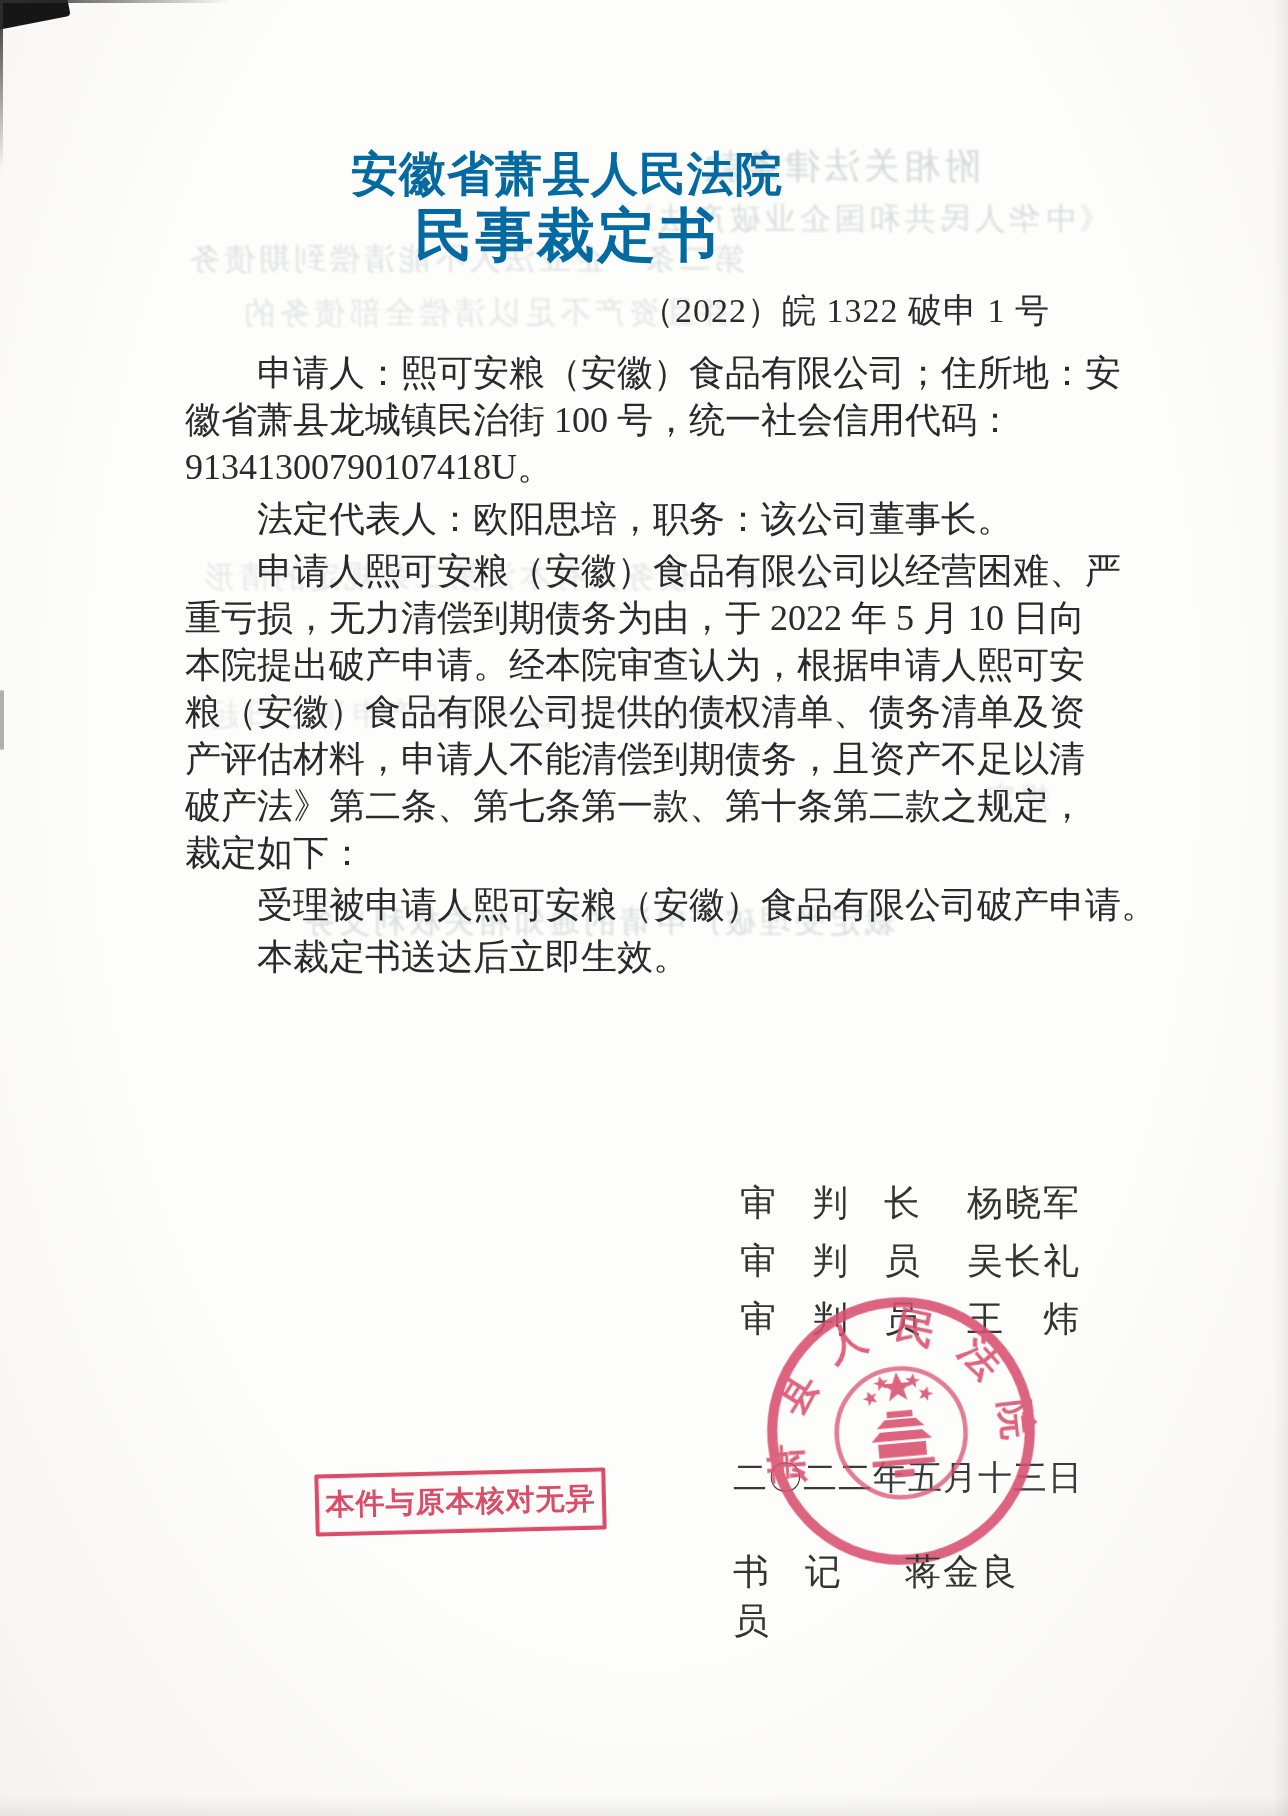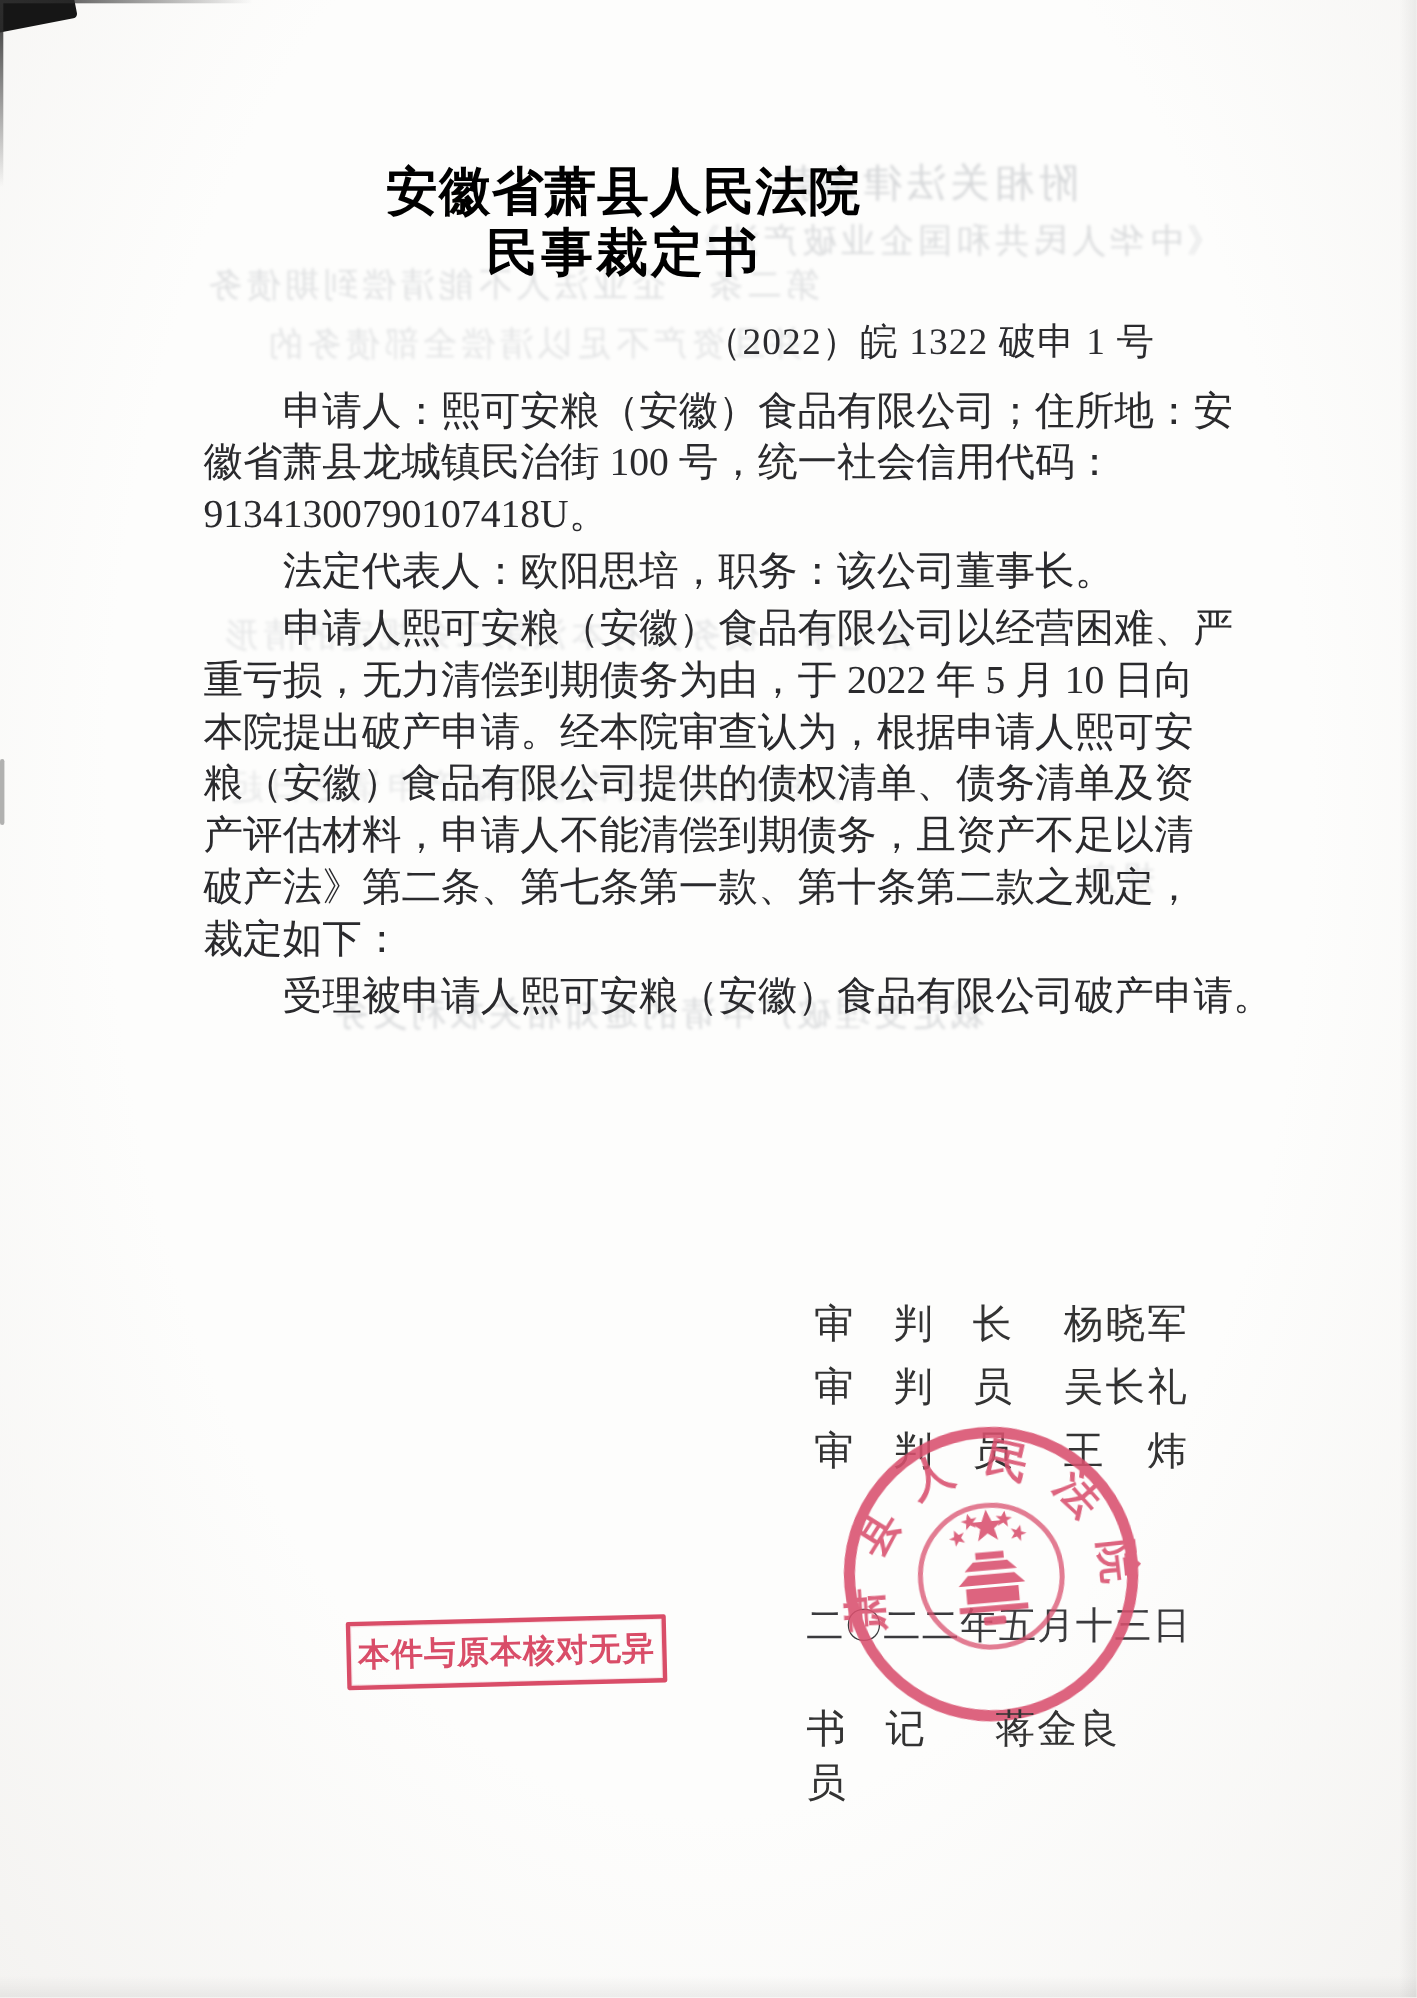--- a/index.html
+++ b/index.html
@@ -32,23 +32,23 @@
   .bleed:nth-child(2){left:620px;top:198px;}
   .bleed:nth-child(3){left:185px;top:238px;opacity:.26;}
   .bleed:nth-child(4){left:240px;top:292px;opacity:.22;}
   .bleed:nth-child(5){left:200px;top:556px;opacity:.20;}
   .bleed:nth-child(6){left:205px;top:694px;opacity:.18;}
   .bleed:nth-child(7){left:300px;top:901px;opacity:.30;}
   .bleed:nth-child(8){left:980px;top:778px;opacity:.22;}
 
   
   .title-block{position:absolute;left:0;top:146px;width:1134px;text-align:center;
-    font-family:"Liberation Sans","DejaVu Sans",sans-serif;font-weight:900;color:#000000;}
+    font-family:"Liberation Sans","DejaVu Sans",sans-serif;font-weight:900;color:#0369a1;}
   .title-line1{font-size:47px;letter-spacing:1px;line-height:1.2;}
-  .title-line2{font-size:47px;letter-spacing:3px;line-height:1.15;}
+  .title-line2{font-size:58px;letter-spacing:3px;line-height:1.15;}
   .case-number{position:absolute;top:288px;right:238px;font-size:34px;color:#2b2b2e;
     letter-spacing:1px;}
 
   
   .body-text{position:absolute;left:185px;top:350px;width:872px;}
   .body-line{font-size:36px;line-height:47px;white-space:nowrap;color:#2a2a2d;}
   .body-line.indent{text-indent:72px;margin-top:5px;}
   .body-line.indent:first-child{margin-top:0;}
 
   
@@ -106,20 +106,21 @@
       <div class="body-line">91341300790107418U。</div>
       <div class="body-line indent">法定代表人：欧阳思培，职务：该公司董事长。</div>
       <div class="body-line indent">申请人熙可安粮（安徽）食品有限公司以经营困难、严</div>
       <div class="body-line">重亏损，无力清偿到期债务为由，于 2022 年 5 月 10 日向</div>
       <div class="body-line">本院提出破产申请。经本院审查认为，根据申请人熙可安</div>
       <div class="body-line">粮（安徽）食品有限公司提供的债权清单、债务清单及资</div>
       <div class="body-line">产评估材料，申请人不能清偿到期债务，且资产不足以清</div>
       <div class="body-line">破产法》第二条、第七条第一款、第十条第二款之规定，</div>
       <div class="body-line">裁定如下：</div>
       <div class="body-line indent">受理被申请人熙可安粮（安徽）食品有限公司破产申请。</div>
+      <div class="body-line indent">本裁定书送达后立即生效。</div>
     </div>
 
   <div class="judges">
       <div class="judge-row">
       <span class="judge-title">审　判　长</span>
       <span class="judge-name">杨晓军</span>
     </div>
       <div class="judge-row">
       <span class="judge-title">审　判　员</span>
       <span class="judge-name">吴长礼</span>

